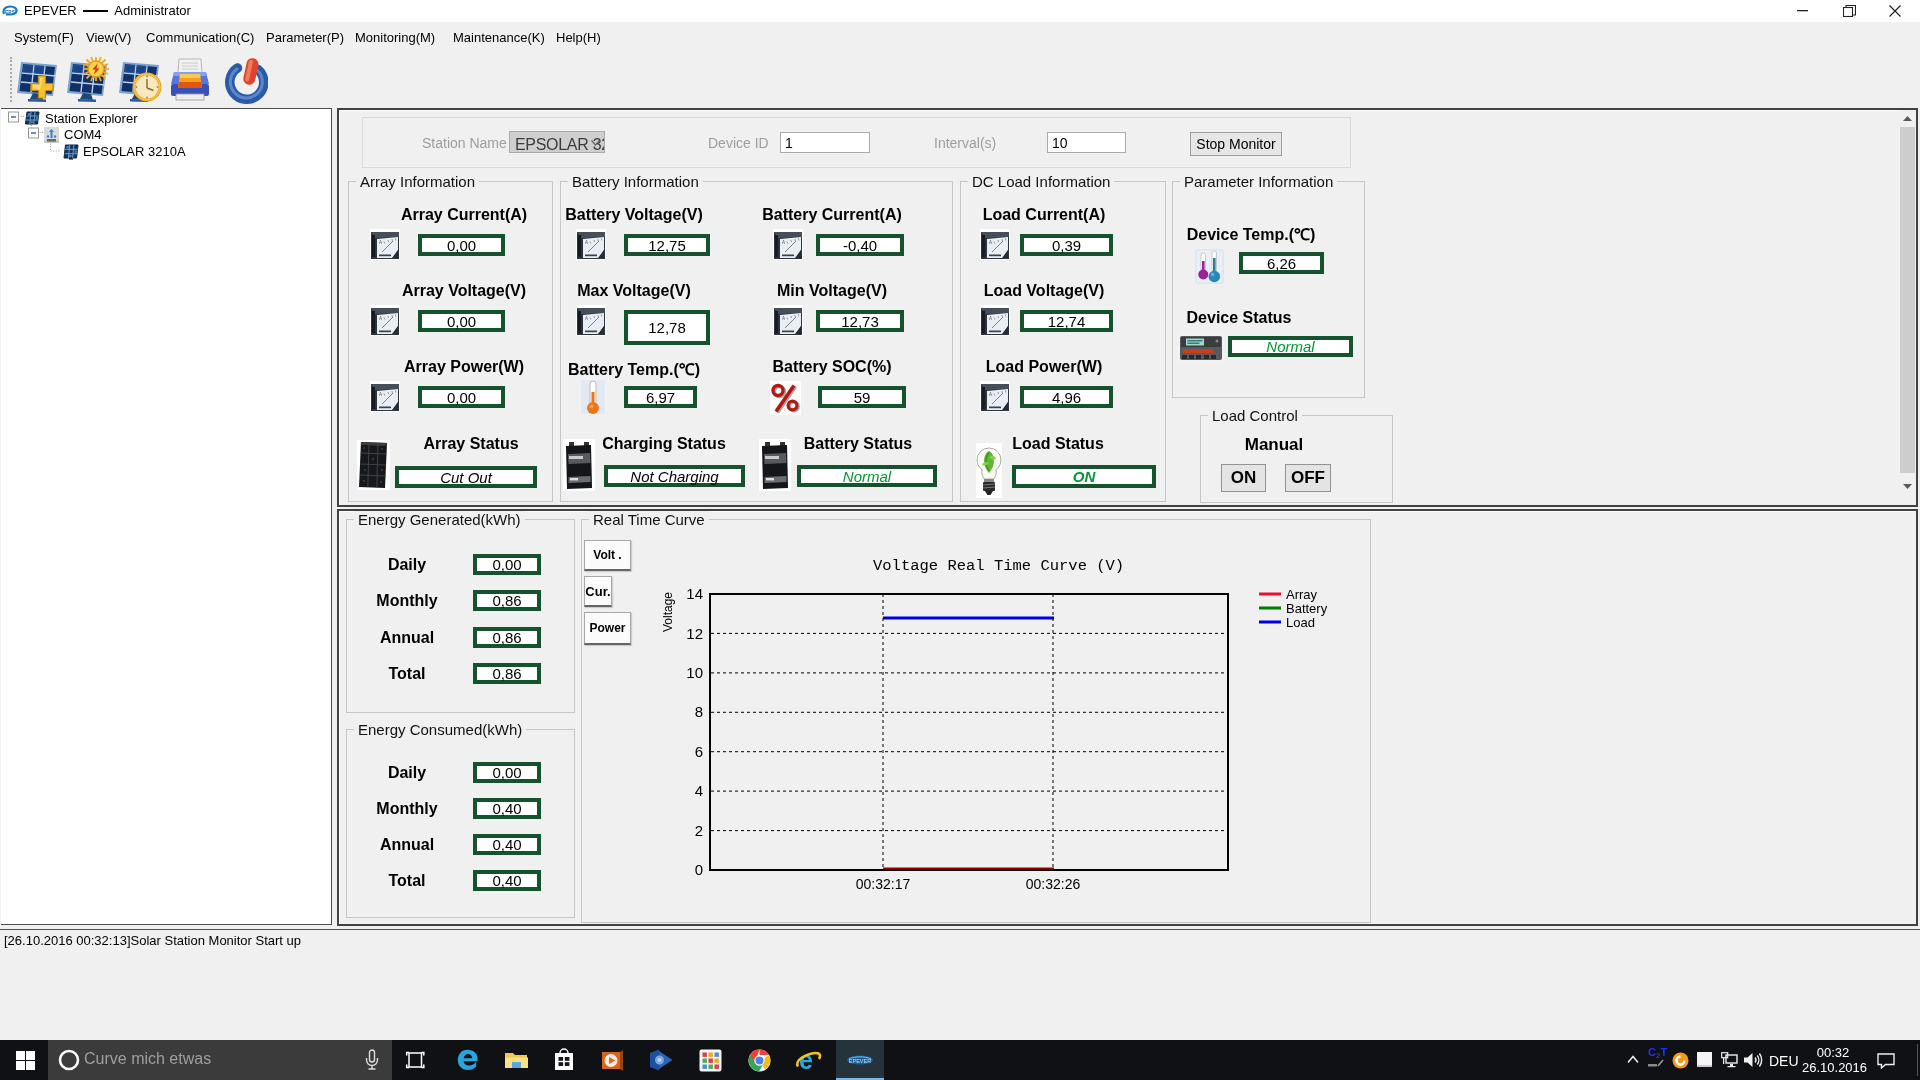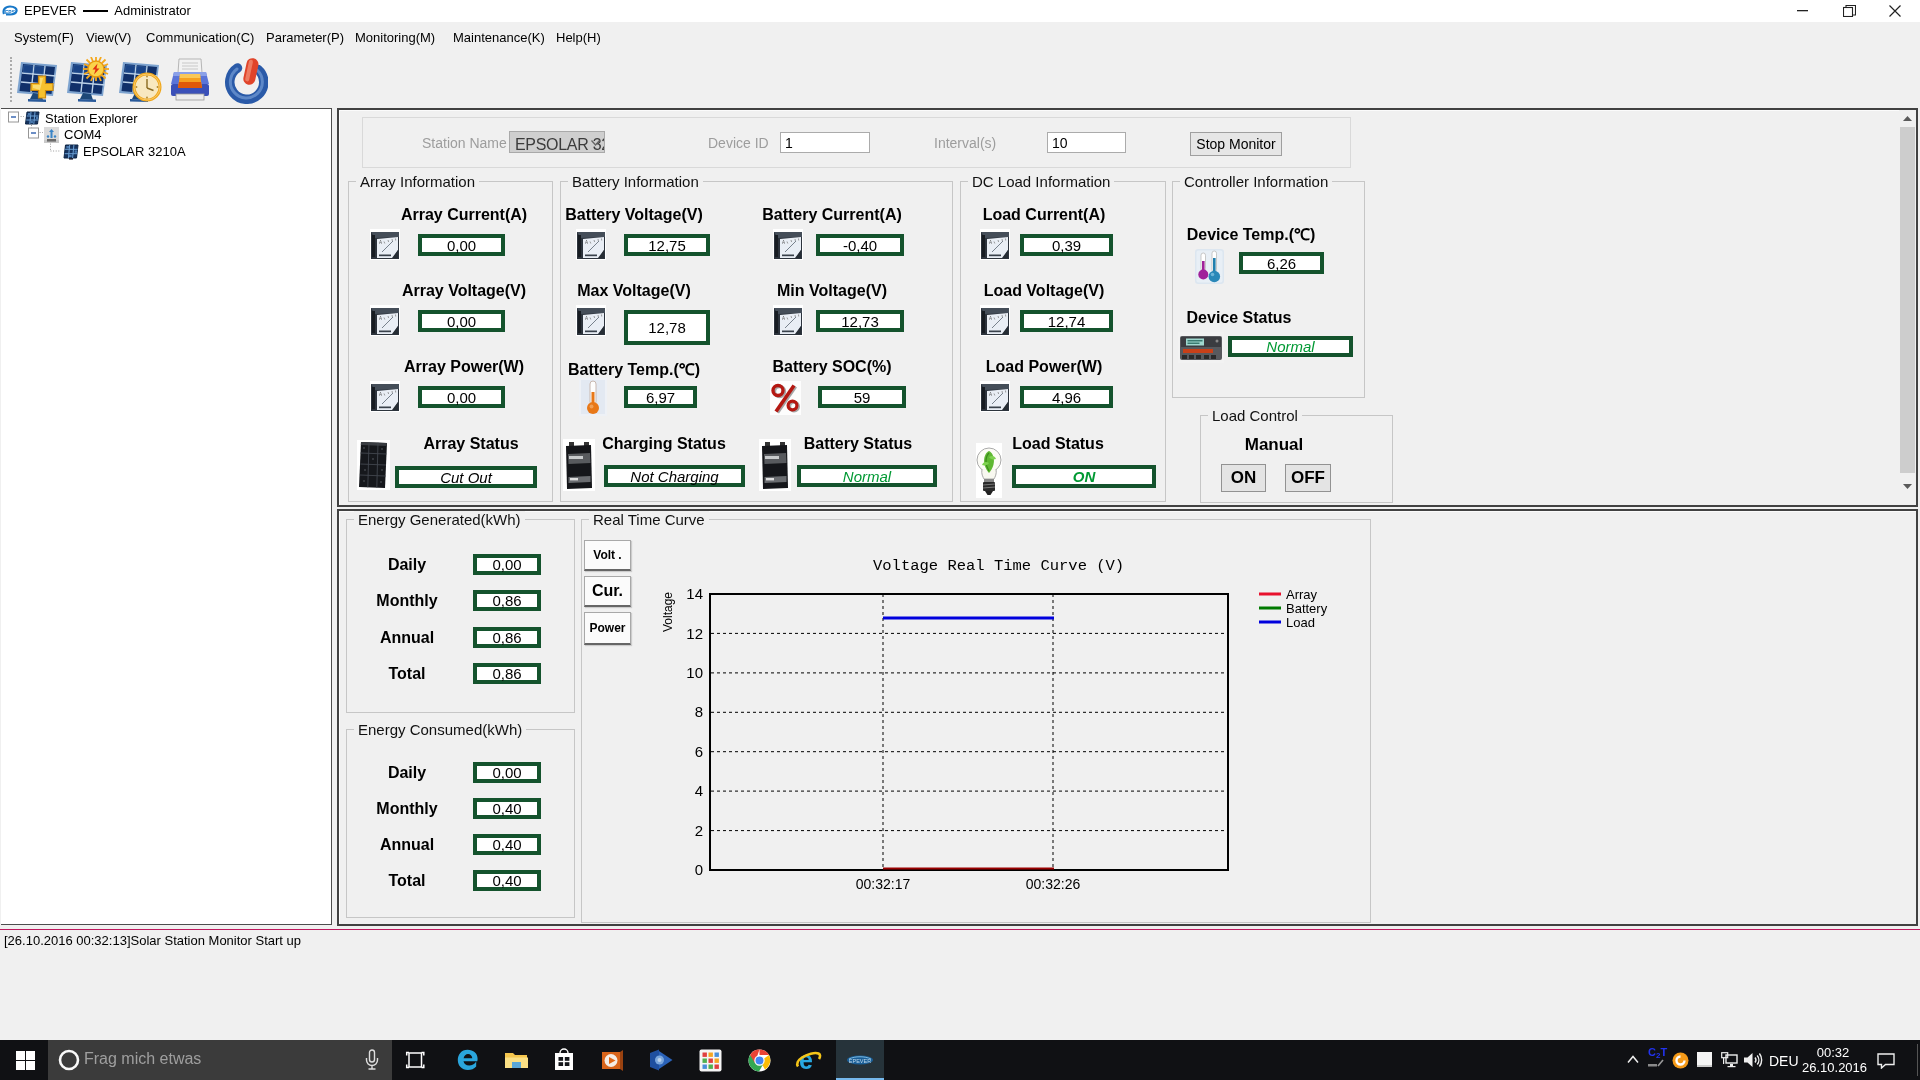--- a/index.html
+++ b/index.html
@@ -391,21 +391,21 @@
     <rect x="7" y="39" width="12" height="9" rx="1" fill="#2a2a2a"></rect>
     <g stroke="#777" stroke-width="1">
         <line x1="7" y1="42" x2="19" y2="41"></line>
         <line x1="7" y1="45" x2="19" y2="44"></line>
       </g>
     <polygon points="9,48 17,48 14.5,52 11.5,52" fill="#222"></polygon>
   </svg>
   <div class="vbox it green" style="left:673px;top:355px;width:144px;height:23px;font-weight:bold;">ON</div>
 
   <div class="gb" style="left:833px;top:71px;width:193px;height:217px;">
-      <span class="gt">Controller Information</span>
+      <span class="gt">Parameter Information</span>
     </div>
   <div class="lbl" style="left:827px;top:113px;width:170px;">Device Temp.(℃)</div>
   <svg class="abs" style="left:856px;top:139px" width="29" height="35" viewBox="0 0 29 35">
     <rect x="0" y="0" width="29" height="35" rx="3" fill="#dce6f0"></rect>
     <rect x="1.5" y="1.5" width="26" height="32" rx="2" fill="#e8eff6"></rect>
     <rect x="6" y="4" width="4.5" height="18" rx="2.2" fill="#fff" stroke="#bbb" stroke-width="0.8"></rect>
     <rect x="7" y="12" width="2.6" height="11" fill="#a0219a"></rect>
     <circle cx="8.3" cy="25.5" r="5" fill="#a0219a"></circle>
     <rect x="17" y="2" width="4.5" height="21" rx="2.2" fill="#fff" stroke="#bbb" stroke-width="0.8"></rect>
     <rect x="18" y="9" width="2.6" height="15" fill="#1f7fae"></rect>
@@ -465,21 +465,21 @@
   <div class="lbl" style="left:28px;top:325px;width:80px;">Annual</div>
   <div class="vbox" style="left:134px;top:323px;width:68px;height:21px;">0,40</div>
   <div class="lbl" style="left:28px;top:361px;width:80px;">Total</div>
   <div class="vbox" style="left:134px;top:359px;width:68px;height:21px;">0,40</div>
 
   <div class="gb" style="left:242px;top:8px;width:790px;height:404px;">
       <span class="gt">Real Time Curve</span>
     </div>
 
   <div class="abs" style="left:245px;top:29px;width:47px;height:31px;background:#fbfbfb;border:1px solid #a8a8a8;border-bottom:2px solid #666;box-shadow:1px 1px 1px #ccc;font-size:12px;font-weight:bold;display:flex;align-items:center;justify-content:center;">Volt .</div>
-  <div class="abs" style="left:245px;top:65px;width:47px;height:31px;background:#fbfbfb;border:1px solid #a8a8a8;border-bottom:2px solid #666;box-shadow:1px 1px 1px #ccc;font-size:16px;font-weight:bold;display:flex;align-items:center;justify-content:center;">Cur.</div>
+  <div class="abs" style="left:245px;top:65px;width:28px;height:31px;background:#fbfbfb;border:1px solid #a8a8a8;border-bottom:2px solid #666;box-shadow:1px 1px 1px #ccc;font-size:13px;font-weight:bold;display:flex;align-items:center;justify-content:center;">Cur.</div>
   <div class="abs" style="left:245px;top:101px;width:47px;height:33px;background:#fbfbfb;border:1px solid #a8a8a8;border-bottom:2px solid #666;box-shadow:1px 1px 1px #ccc;font-size:12px;font-weight:bold;display:flex;align-items:center;justify-content:center;">Power</div>
 
   <div class="abs" style="left:294px;top:24px;width:735px;height:380px;background:#f0f0f0;">
     <div class="abs" style="left:240px;top:22px;width:244px;font-family:'Liberation Mono',monospace;font-size:15.5px;color:#000;text-align:center;white-space:nowrap;">Voltage Real Time Curve (V)</div>
     <div class="abs" style="left:28px;top:97px;transform:rotate(-90deg);transform-origin:0 0;font-size:12px;">Voltage</div>
     <svg class="abs" style="left:0;top:0" width="735" height="380">
       <rect x="77" y="59" width="518" height="276" fill="none" stroke="#000" stroke-width="2"></rect>
       <g stroke="#000" stroke-width="1" stroke-dasharray="3 3">
         <line x1="78" y1="98.4" x2="595" y2="98.4"></line>
         <line x1="78" y1="137.9" x2="595" y2="137.9"></line>
@@ -530,21 +530,21 @@
         <rect x="0" y="0" width="9" height="9"></rect>
         <rect x="10" y="0" width="9" height="9"></rect>
         <rect x="0" y="10" width="9" height="9"></rect>
         <rect x="10" y="10" width="9" height="9"></rect>
       </g>
   </svg>
   <div class="abs" style="left:48px;top:0;width:344px;height:40px;background:#3b3b3b;">
     <svg class="abs" style="left:10px;top:9px" width="22" height="22">
         <circle cx="11" cy="11" r="9" fill="none" stroke="#fafafa" stroke-width="2.6"></circle>
       </svg>
-    <div class="abs" style="left:36px;top:10px;font-size:16px;color:#9f9f9f;">Frag mich etwas</div>
+    <div class="abs" style="left:36px;top:10px;font-size:16px;color:#9f9f9f;">Curve mich etwas</div>
     <svg class="abs" style="left:317px;top:9px" width="14" height="22" viewBox="0 0 14 22">
       <rect x="4.5" y="1" width="5" height="12" rx="2.5" fill="none" stroke="#ddd" stroke-width="1.4"></rect>
       <path d="M1.5 9 v2 a5.5 5.5 0 0 0 11 0 v-2 M7 16.5 V20 M3.5 20 h7" fill="none" stroke="#ddd" stroke-width="1.4"></path>
     </svg>
   </div>
   <svg class="abs" style="left:404px;top:10px" width="22" height="20" viewBox="0 0 22 20">
     <rect x="5" y="3" width="12.5" height="14" fill="none" stroke="#fff" stroke-width="1.5"></rect>
     <path d="M2.7 5.5 v-3 h2.3 M2.7 14.5 v3 h2.3 M19.8 5.5 v-3 h-2.3 M19.8 14.5 v3 h-2.3" fill="none" stroke="#fff" stroke-width="1.5"></path>
   </svg>
   <svg class="abs" style="left:456px;top:8px" width="23" height="24" viewBox="0 0 23 24">

